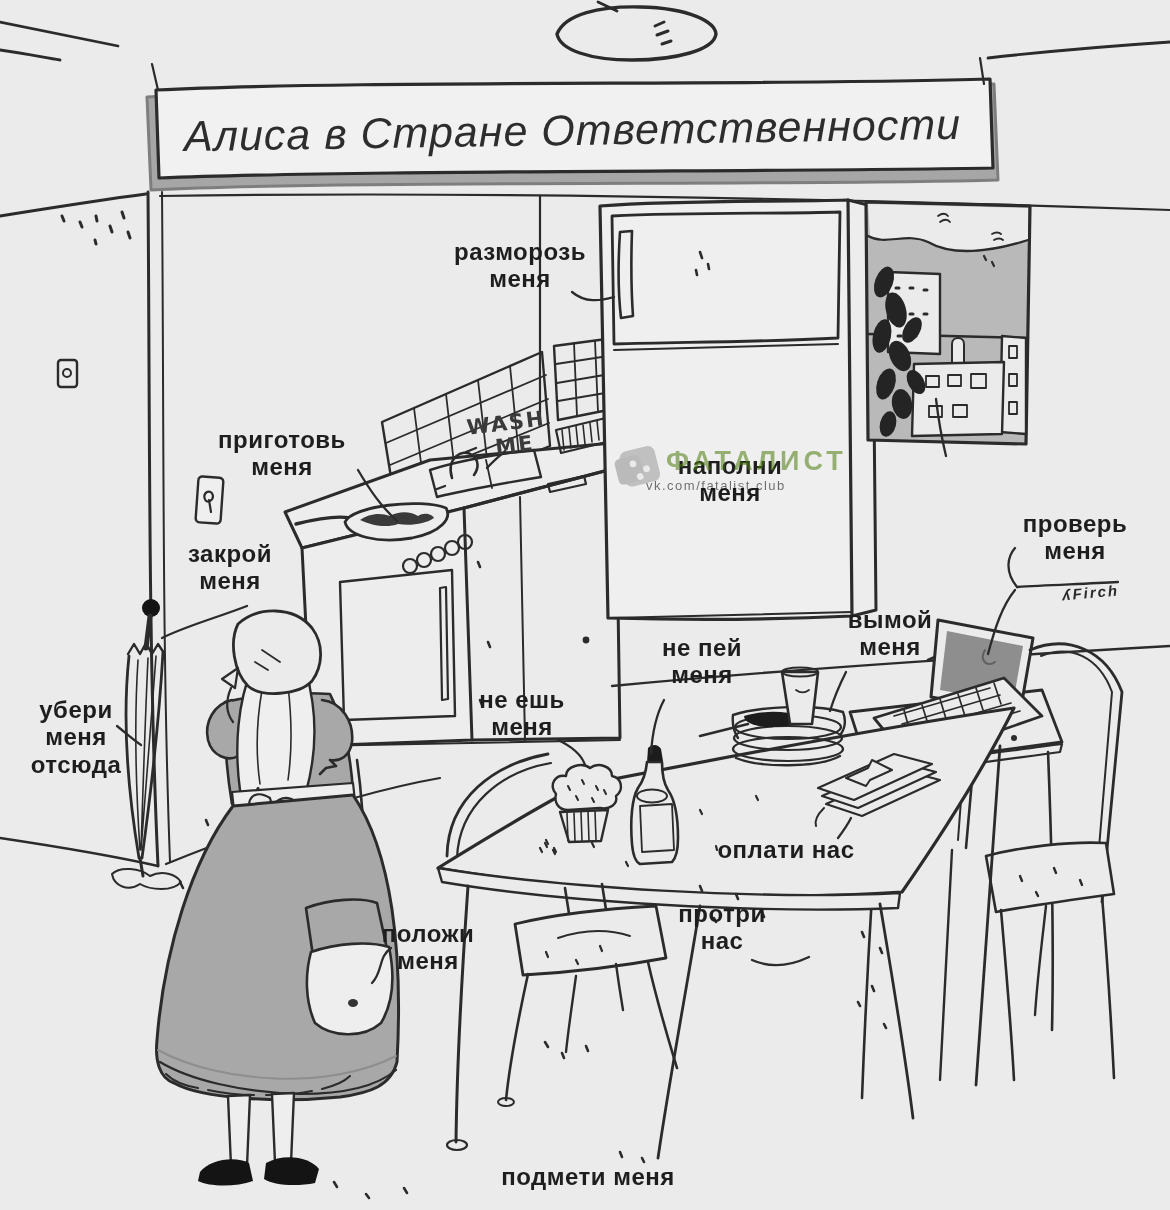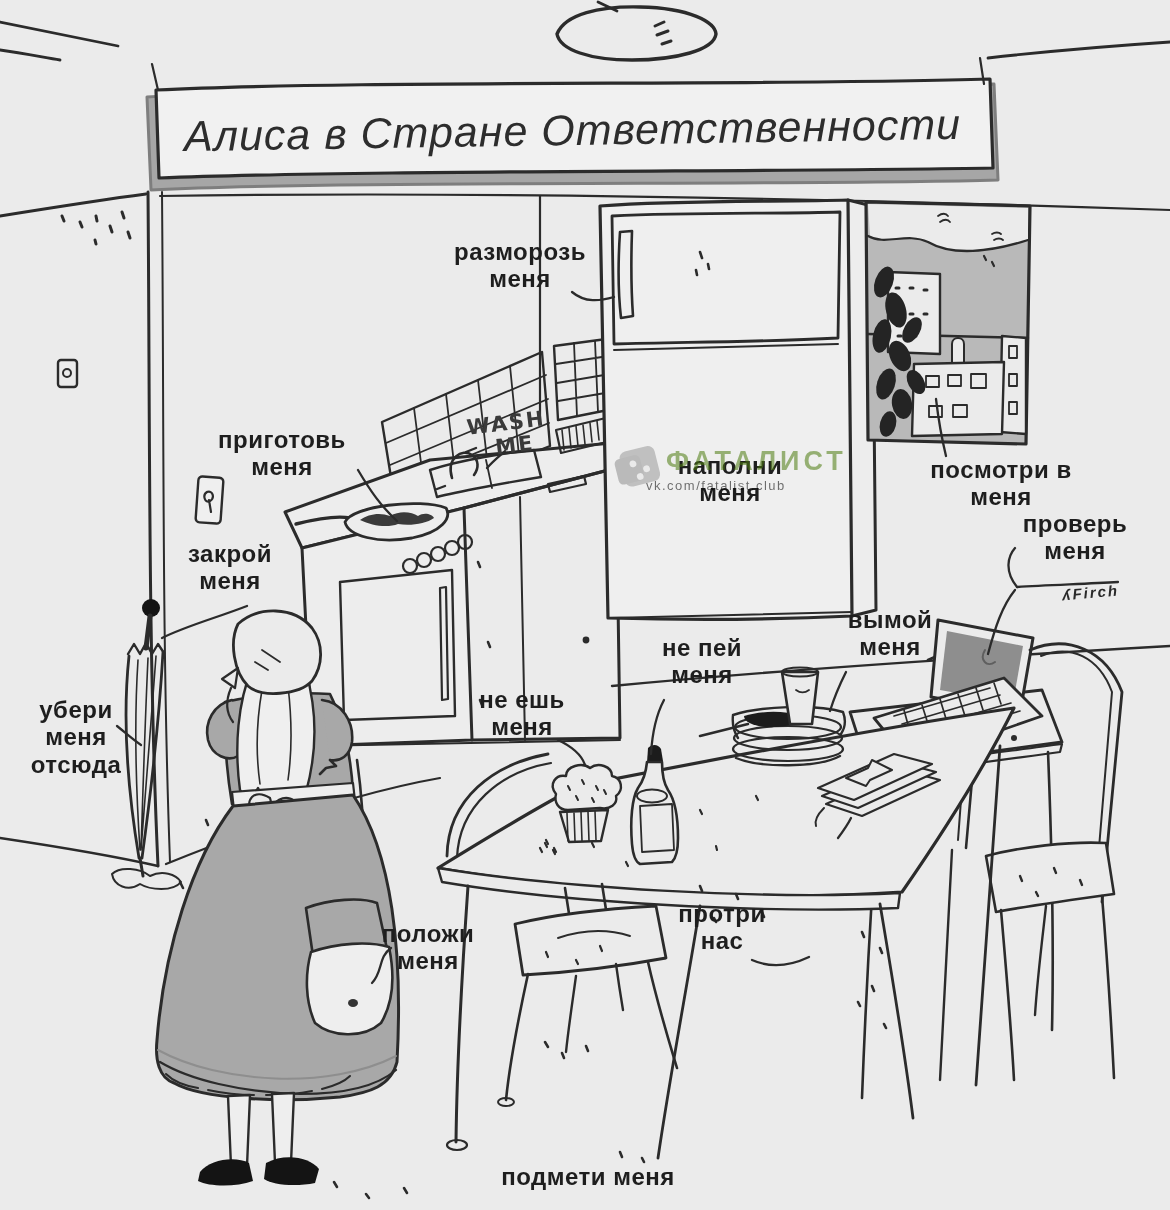--- a/index.html
+++ b/index.html
@@ -338,29 +338,29 @@
 меня</div>
 <div class="label" style="left:282px;top:426px;">приготовь
 меня</div>
 <div class="label" style="left:230px;top:540px;">закрой
 меня</div>
 <div class="label" style="left:76px;top:696px;">убери
 меня
 отсюда</div>
 <div class="label" style="left:730px;top:452px;">наполни
 меня</div>
-<div class="label" style="left:1001px;top:456px;">посмотри в меня</div>
 <div class="label" style="left:1075px;top:510px;">проверь
 меня</div>
 <div class="label" style="left:890px;top:606px;">вымой
 меня</div>
 <div class="label" style="left:702px;top:634px;">не пей
 меня</div>
 <div class="label" style="left:522px;top:686px;">не ешь
 меня</div>
+<div class="label" style="left:786px;top:836px;">оплати нас</div>
 <div class="label" style="left:722px;top:900px;">протри
 нас</div>
 <div class="label" style="left:428px;top:920px;">положи
 меня</div>
 <div class="label" style="left:588px;top:1163px;">подмети меня</div>
 
 <div id="washme"><span class="">WASH</span><span class="l2">ME</span></div>
 
 <div id="signature">ʎFirch</div>
 

